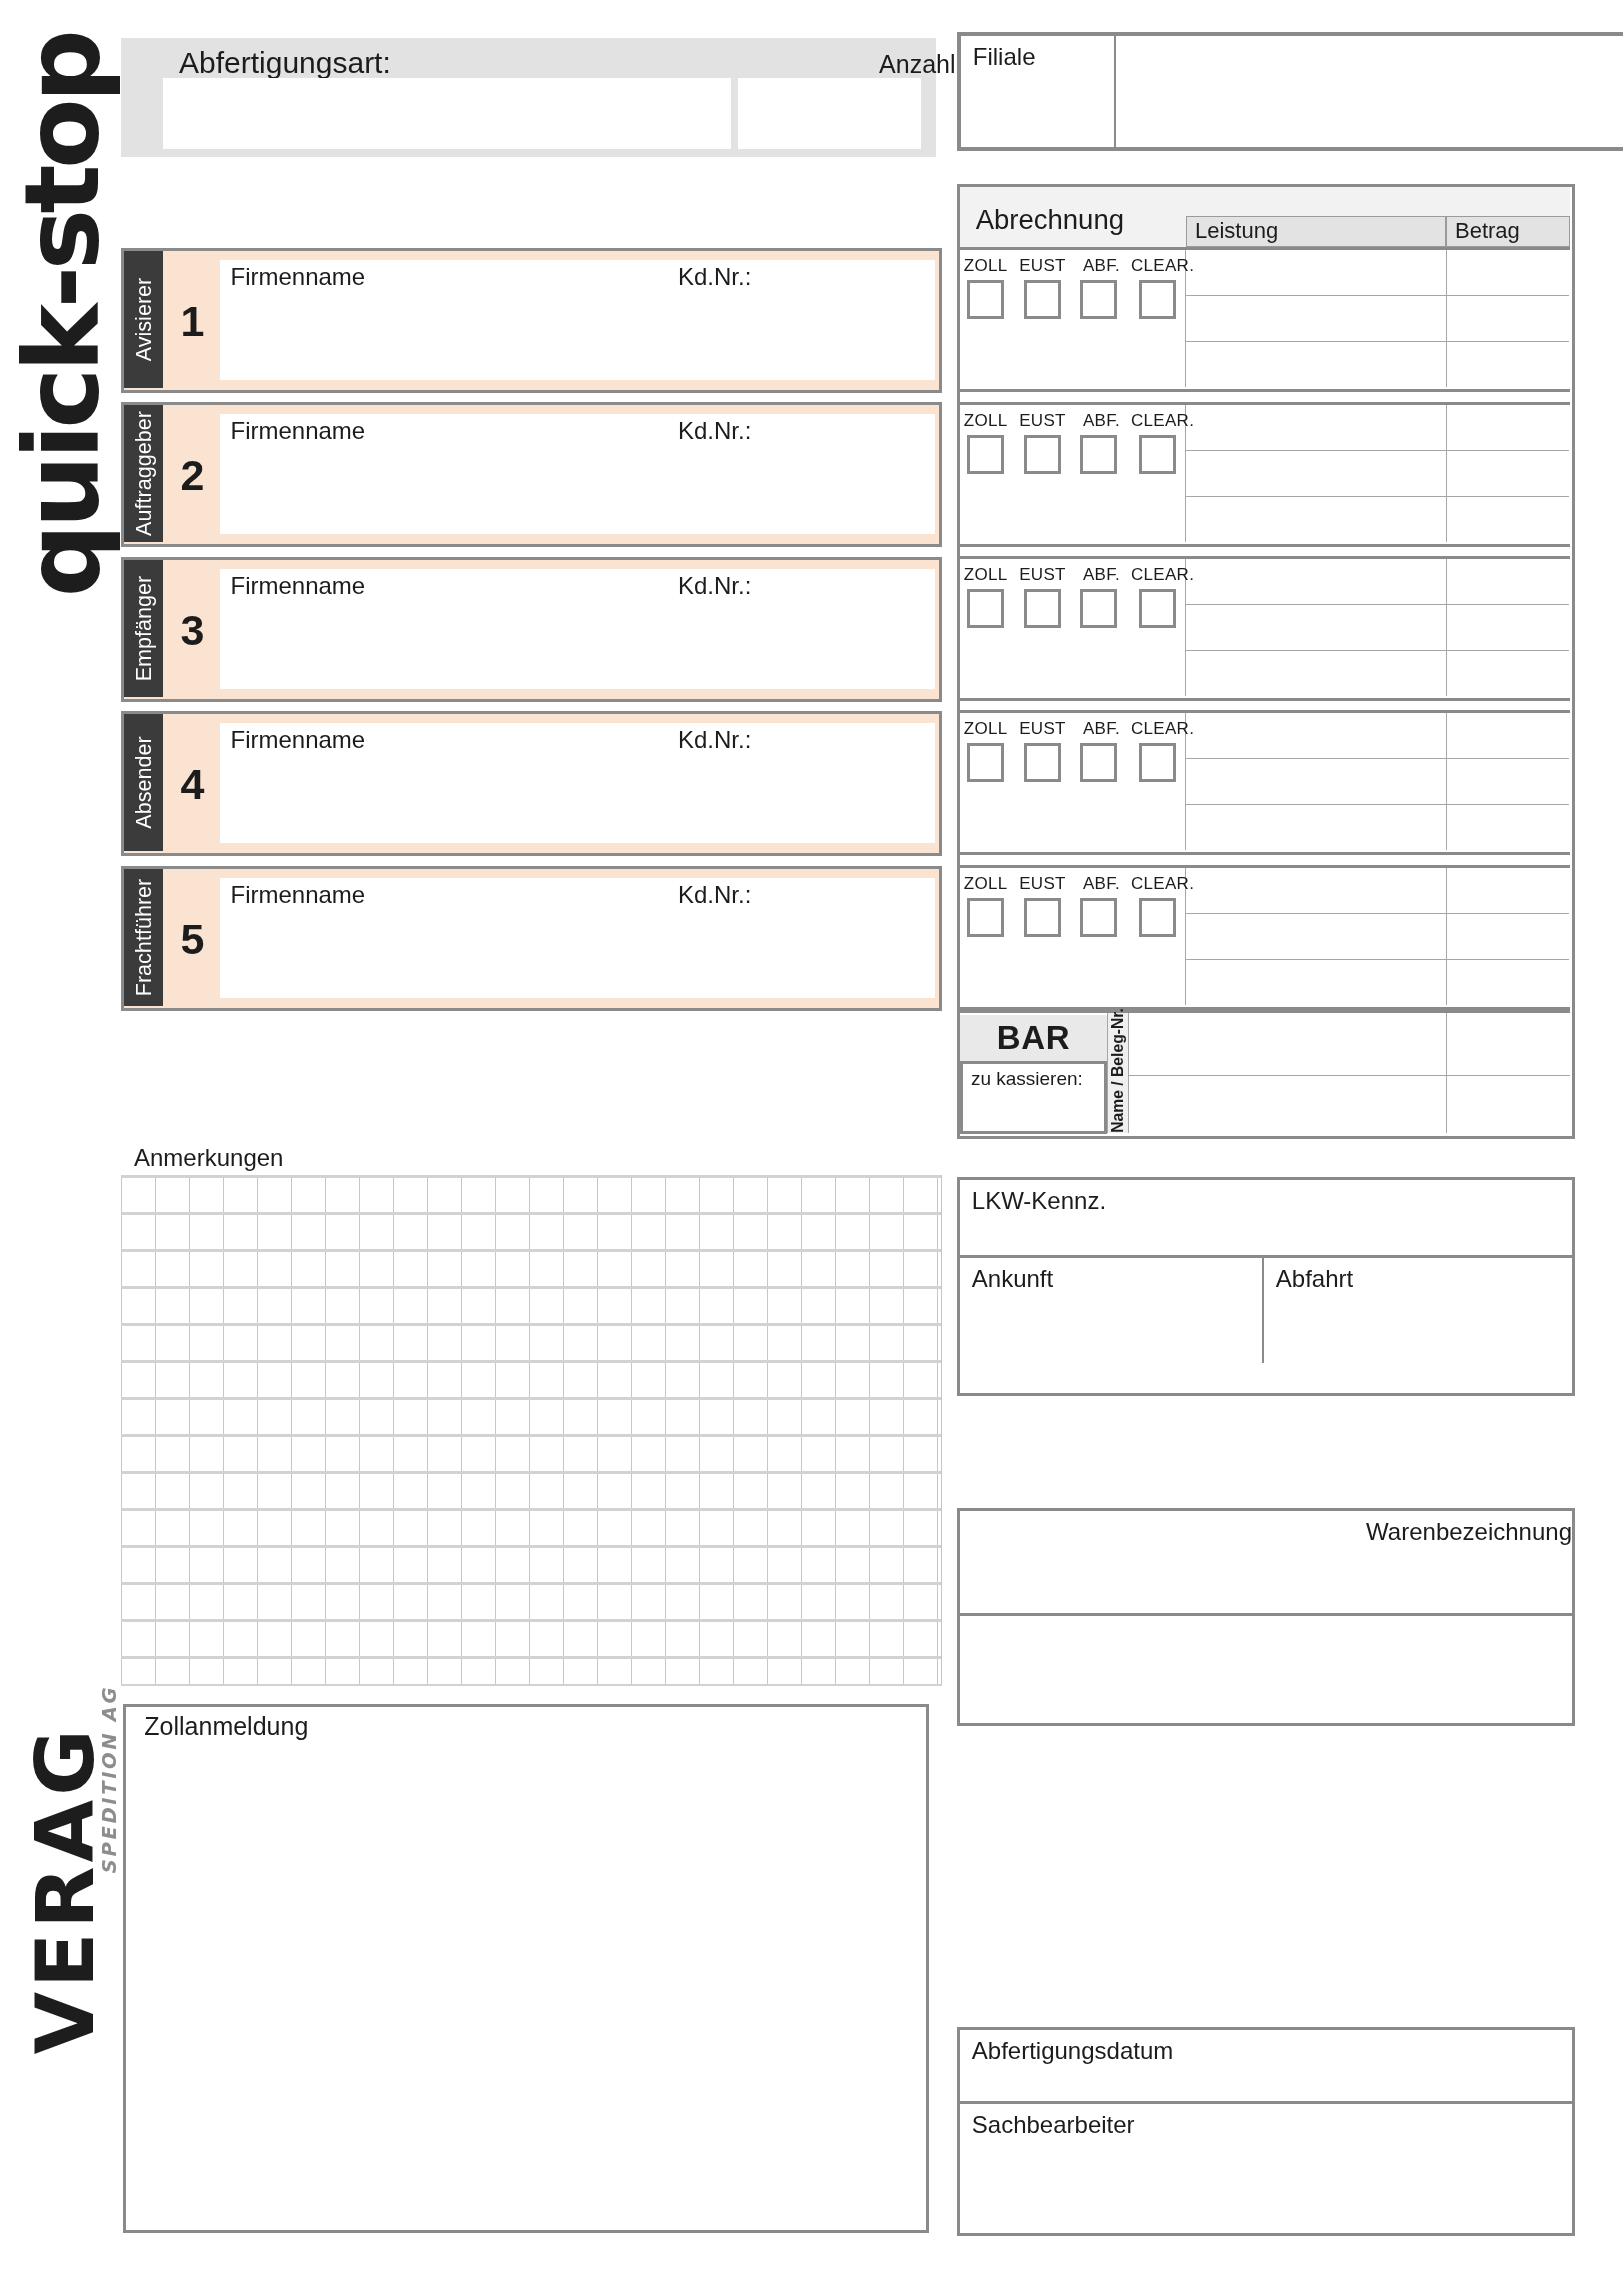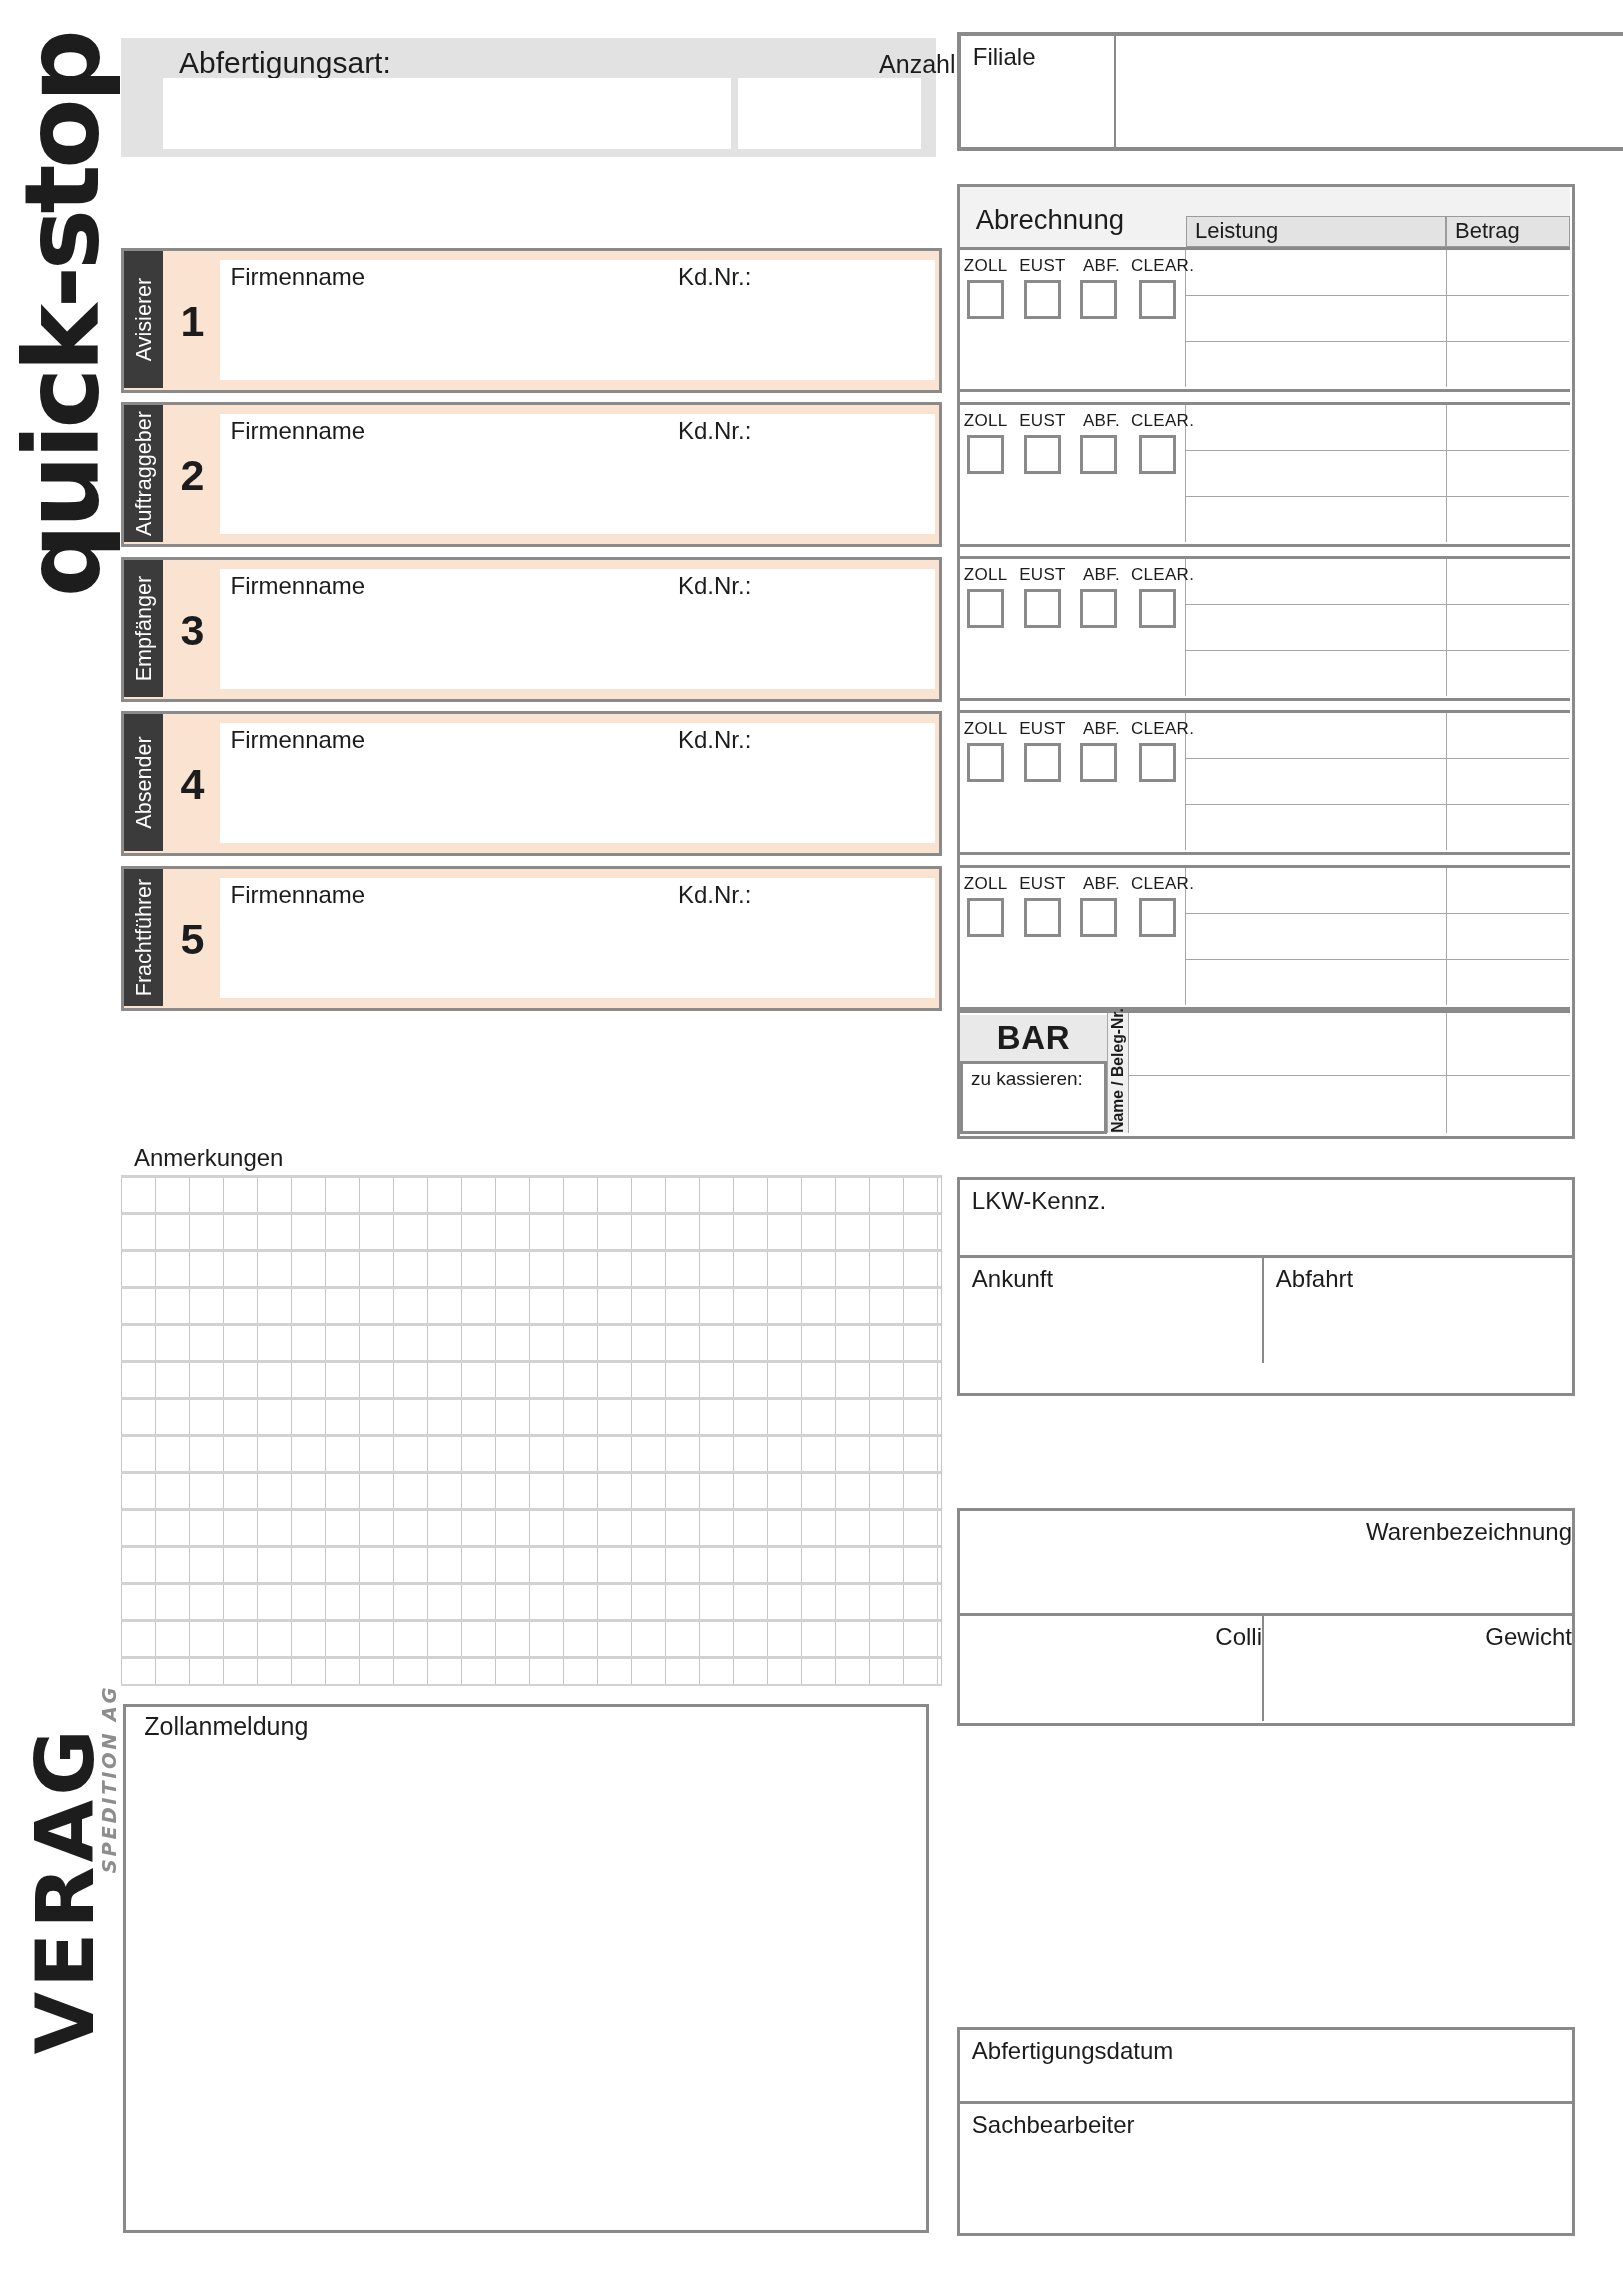--- a/index.html
+++ b/index.html
@@ -341,28 +341,20 @@
     <div class="rightcell">
       <span class="cell-label">Abfahrt</span>
     </div>
   </div>
 </div>
 
 <div class="rbox" id="waren-box">
   <div class="toprow">
     <span class="cell-label">Warenbezeichnung</span>
   </div>
-  <div class="botrow">
-    <div class="leftcell">
-      <span class="cell-label">Colli</span>
-    </div>
-    <div class="rightcell">
-      <span class="cell-label">Gewicht</span>
-    </div>
-  </div>
 </div>
 
 <div class="abs" id="zoll-box">
   <span>Zollanmeldung</span>
 </div>
 
 <div class="rbox" id="datum-box">
   <div class="toprow" style="height:74px;border-bottom:3.9px solid #8a8a8a;">
     <span class="cell-label">Abfertigungsdatum</span>
   </div>

